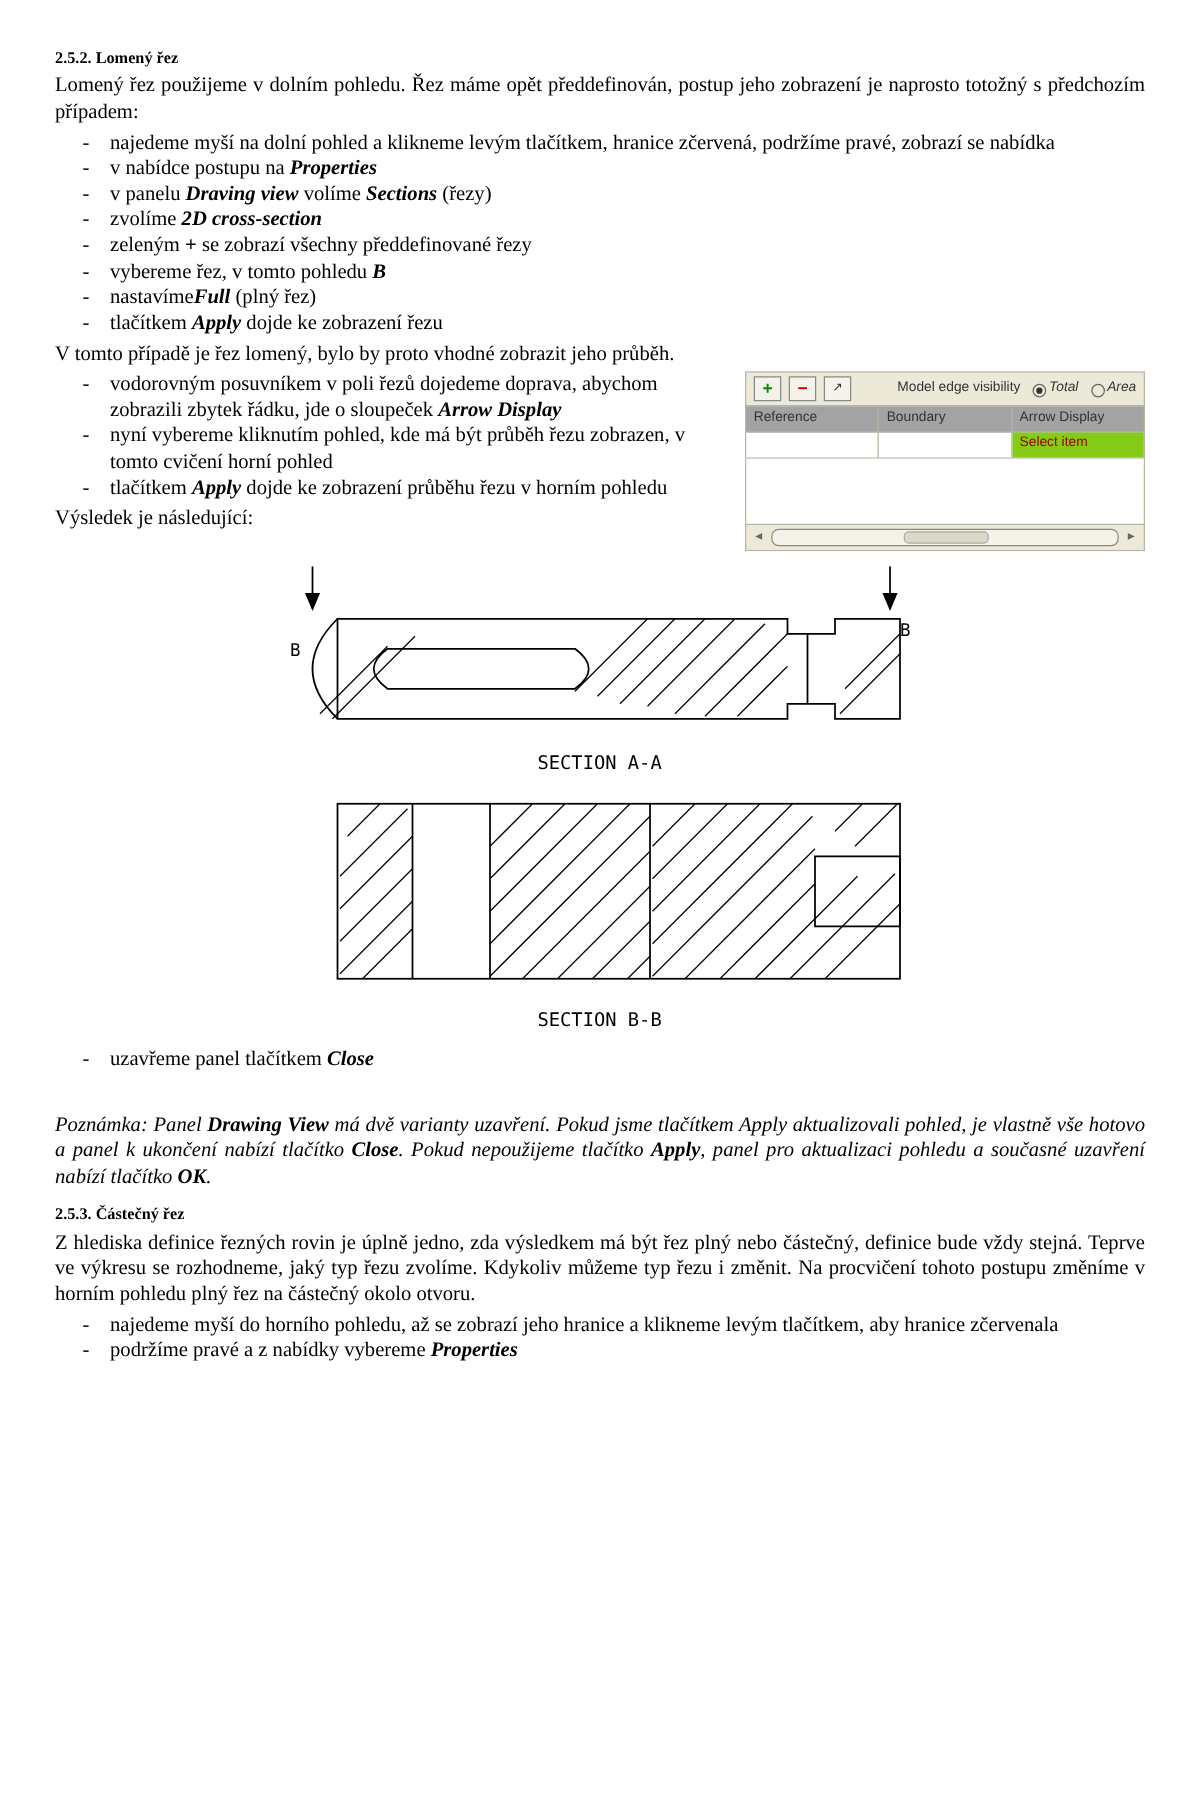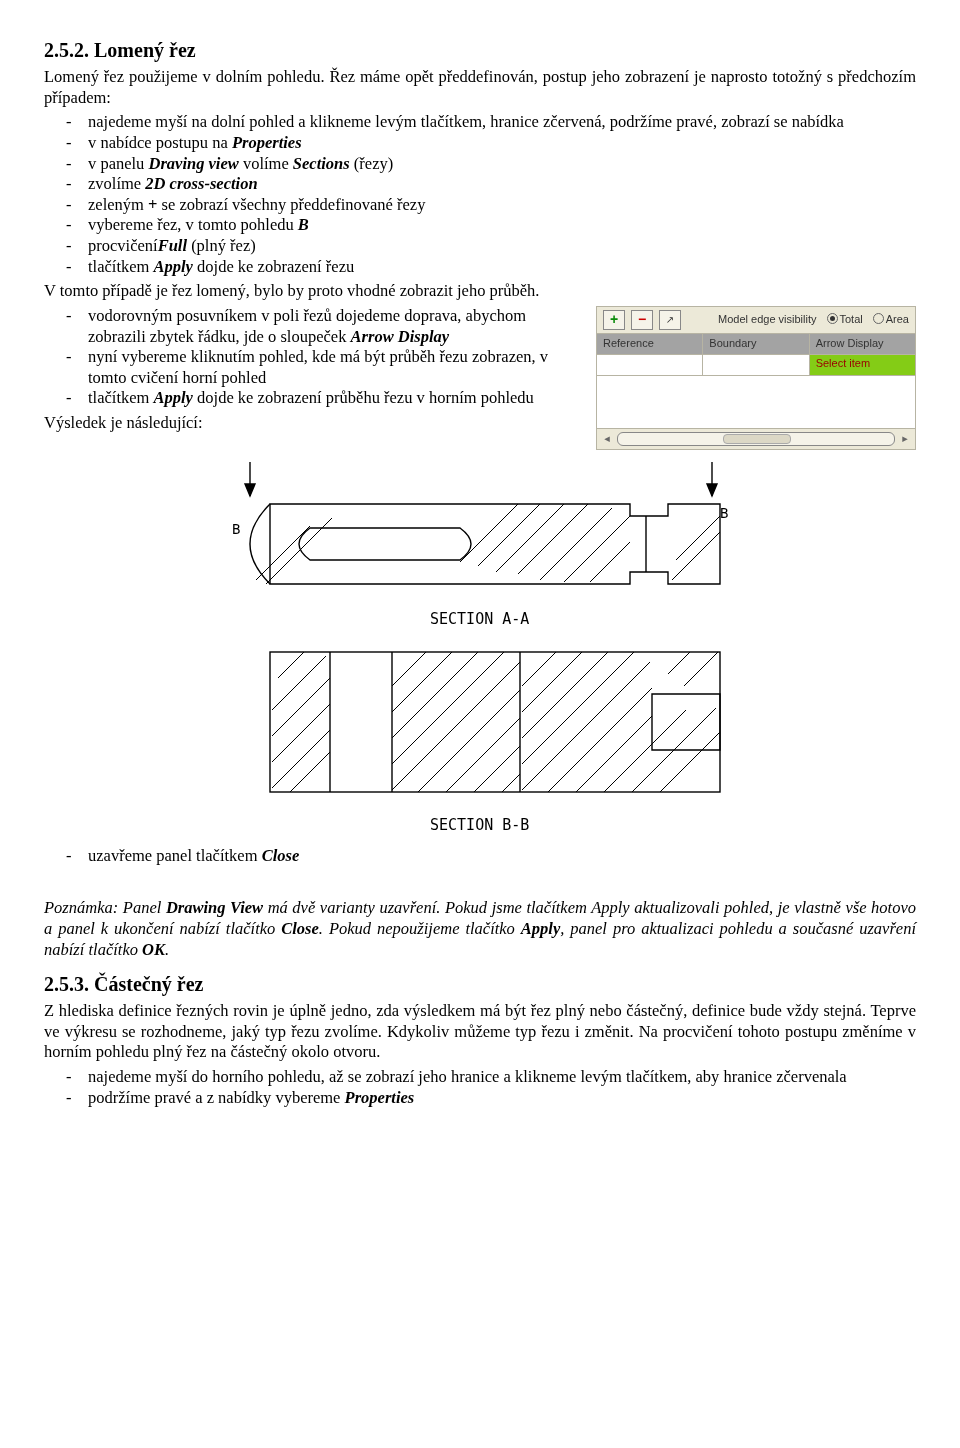--- a/index.html
+++ b/index.html
@@ -7,21 +7,21 @@
     padding: 38px 44px;
     font-family: "Times New Roman", Times, serif;
     font-size: 16.5px;
     line-height: 1.25;
     color: #000;
     background: #fff;
     width: 960px;
     box-sizing: border-box;
   }
   h3 {
-    font-size: 20px;
+    font-size: 13px;
     font-weight: bold;
     margin: 0 0 4px 0;
   }
   p { margin: 0 0 4px 0; }
   ul {
     margin: 0 0 4px 0;
     padding-left: 44px;
     list-style: none;
   }
   ul li {
@@ -68,23 +68,24 @@
     justify-content: center;
     font-weight: bold;
     font-size: 14px;
   }
   .tb-plus { color: #0a8a0a; }
   .tb-minus { color: #c00; }
   .tb-scale { font-weight: normal; font-size: 10px; }
   .tb-label { margin-left: auto; }
   .tb-radio {
     display: inline-flex;
-    align-items: flex-start;
+    align-items: flex-end;
     gap: 2px;
     margin-left: 4px;
+    font-style: italic;
   }
   .tb-radio .dot {
     width: 9px; height: 9px; border: 1px solid #666; border-radius: 50%;
     display: inline-block;
   }
   .tb-radio .dot.on::after {
     content: ""; display: block; width: 5px; height: 5px; background: #333;
     border-radius: 50%; margin: 2px;
   }
   .panel-tablehead {
@@ -175,21 +176,21 @@
 
 <p class="justify">Lomený řez použijeme v dolním pohledu. Řez máme opět předdefinován, postup jeho zobrazení je naprosto totožný s předchozím případem:</p>
 
 <ul>
   <li><span>najedeme myší na dolní pohled a klikneme levým tlačítkem, hranice zčervená, podržíme pravé, zobrazí se nabídka</span></li>
   <li><span>v nabídce postupu na </span><span class="bital">Properties</span></li>
   <li><span>v panelu </span><span class="bital">Draving view</span><span> volíme </span><span class="bital">Sections</span><span> (řezy)</span></li>
   <li><span>zvolíme </span><span class="bital">2D cross-section</span></li>
   <li><span>zeleným </span><span class="b">+</span><span> se zobrazí všechny předdefinované řezy</span></li>
   <li><span>vybereme řez, v tomto pohledu </span><span class="bital">B</span></li>
-  <li><span>procvičení</span><span class="bital">Full </span><span> (plný řez)</span></li>
+  <li><span>nastavíme</span><span class="bital">Full </span><span> (plný řez)</span></li>
   <li><span>tlačítkem </span><span class="bital">Apply</span><span> dojde ke zobrazení řezu</span></li>
 </ul>
 
 <p>V tomto případě je řez lomený, bylo by proto vhodné zobrazit jeho průběh.</p>
 
 <div class="wrap-section">
   <div class="panel-float">
     <div class="panel-toolbar">
       <span class="tb-btn tb-plus">+</span>
       <span class="tb-btn tb-minus">−</span>

